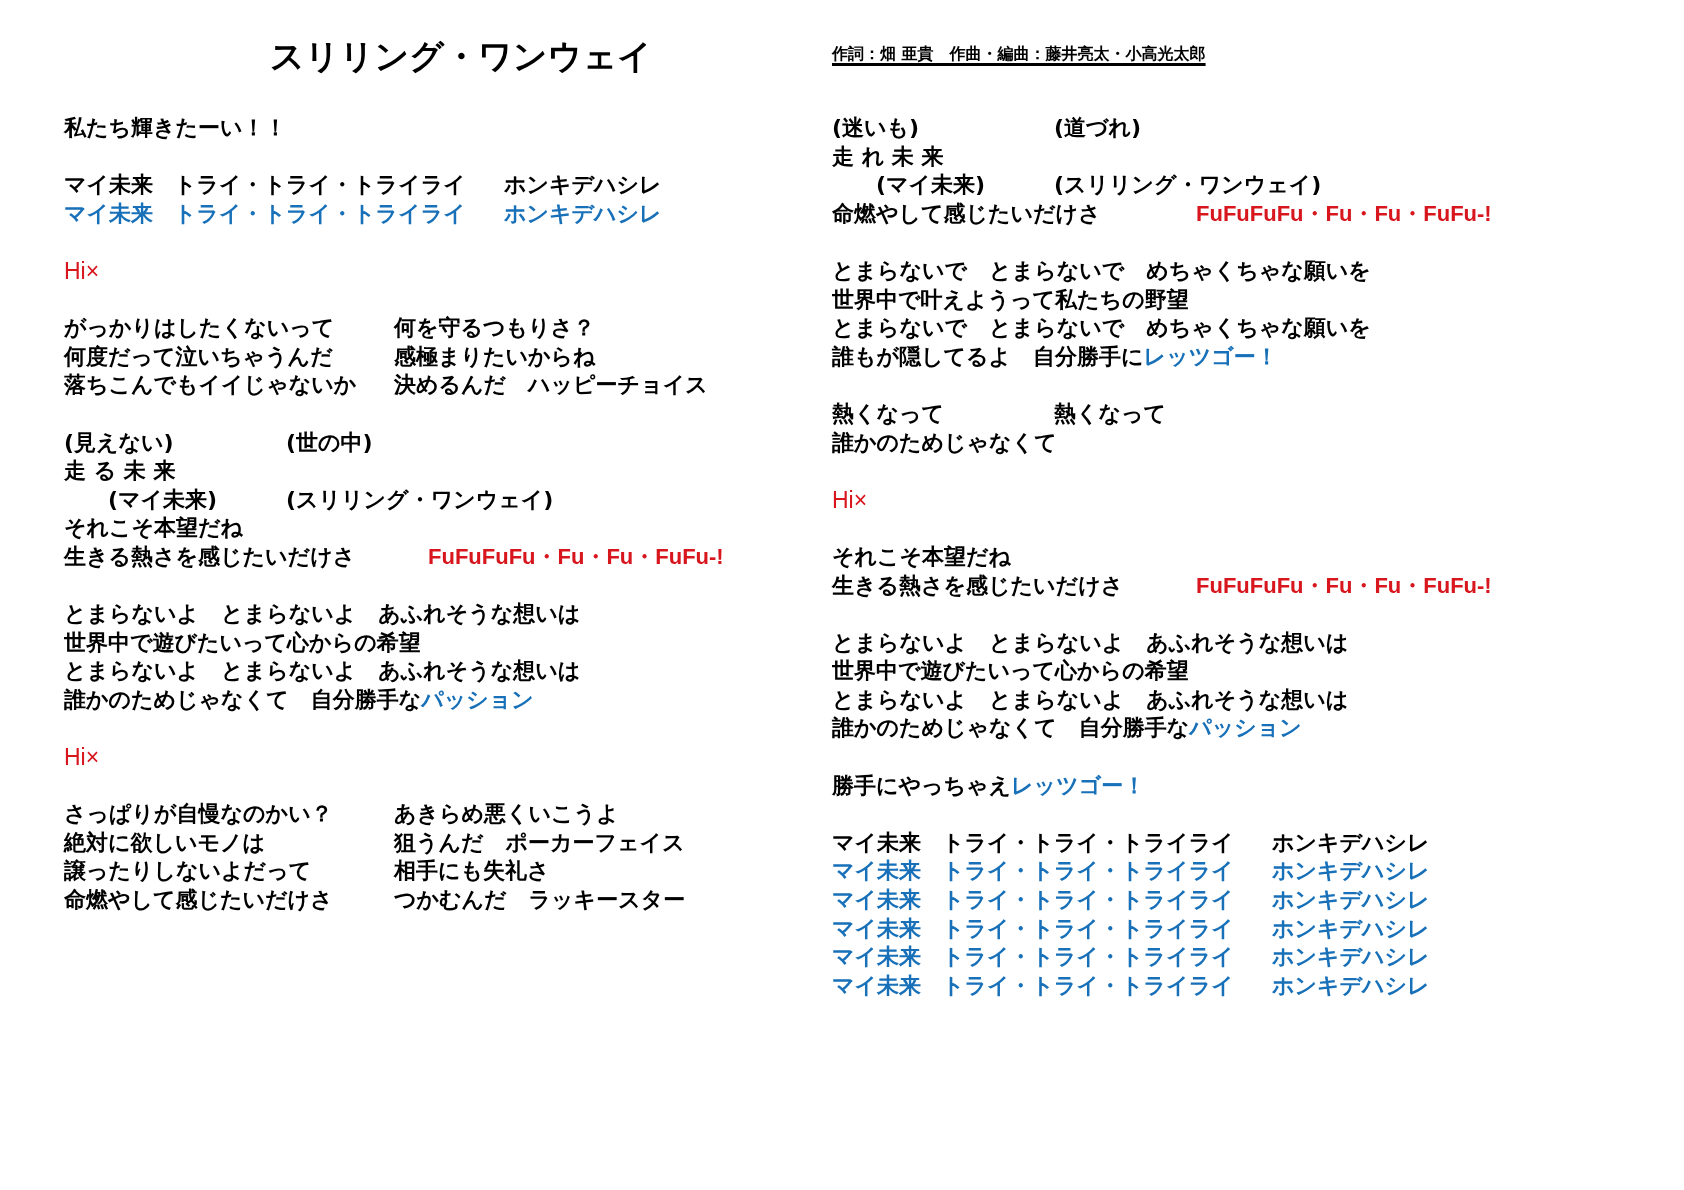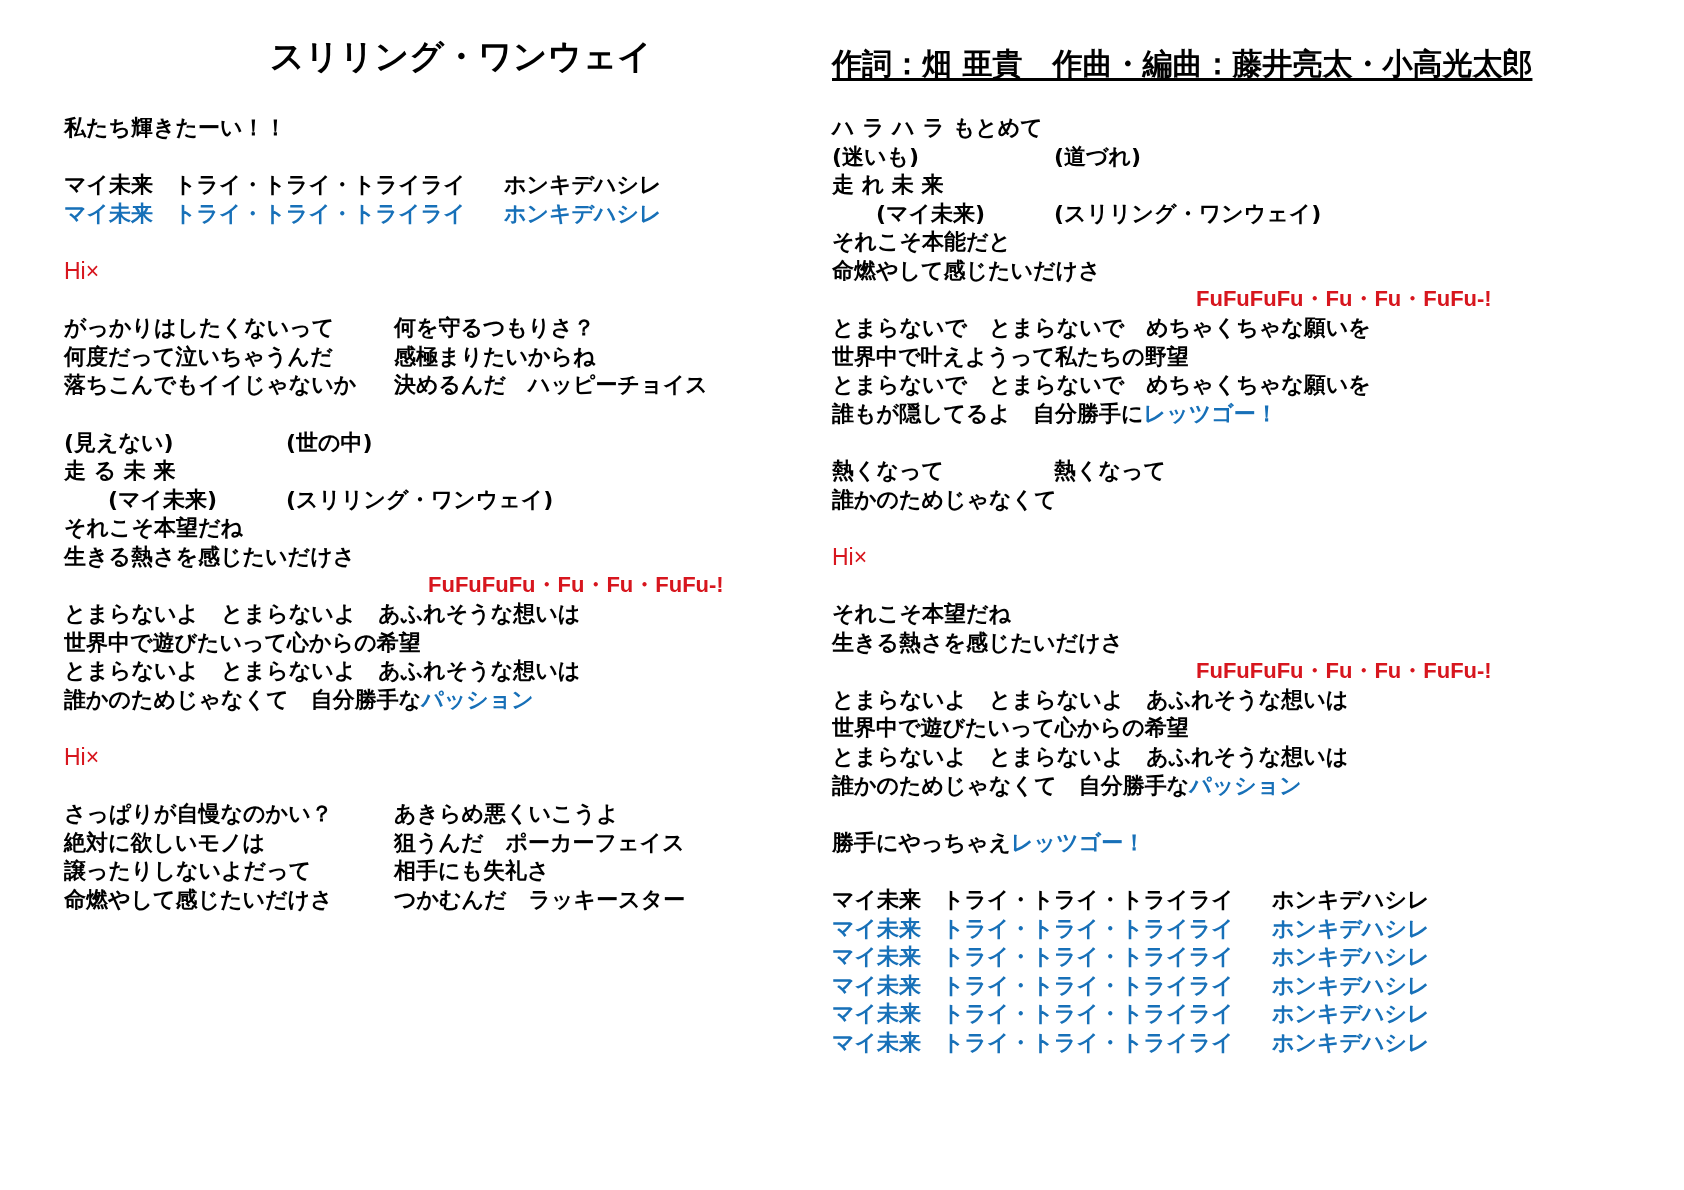--- a/index.html
+++ b/index.html
@@ -1,29 +1,29 @@
 <!DOCTYPE html>
 <html><head>
 <meta charset="utf-8">
 <style>
   html, body { margin:0; padding:0; background:#ffffff; }
   body { width:1684px; height:1190px; position:relative; overflow:hidden;
          font-family:"DejaVu Sans","Liberation Sans",sans-serif; color:#000; }
   .title { position:absolute; left:270px; top:34px; font-size:34px; font-weight:bold; letter-spacing:0px; }
-  .credits { position:absolute; left:832px; top:44px; font-size:30px; font-weight:bold;
+  .credits { position:absolute; left:832px; top:44px; font-size:16px; font-weight:bold;
              text-decoration:underline; text-decoration-thickness:3px; text-underline-offset:4px; }
   .col { position:absolute; font-size:22px; font-weight:bold; line-height:28.6px; }
   .col-left { left:64px; top:114px; width:720px; }
   .col-right { left:832px; top:114px; width:760px; }
   .line { position:relative; height:28.6px; white-space:pre; }
   .gap { height:28.6px; }
   .seg { position:absolute; top:0; white-space:pre; }
   .blue { color:#1770b8; }
   .red { color:#d7161e; font-weight:normal; font-family:"Liberation Sans", sans-serif; font-size:23px; }
-  .redb { color:#d7161e; font-family:"Liberation Sans", sans-serif; font-weight:bold;margin-top:28px; }
+  .redb { color:#d7161e; font-family:"Liberation Sans", sans-serif; font-weight:bold; }
 </style>
 </head>
 <body>
 
 <div class="title">スリリング・ワンウェイ</div>
 <div class="credits">作詞：畑 亜貴　作曲・編曲：藤井亮太・小高光太郎</div>
 
 <div class="col col-left">
   <div class="line"><span>私たち輝きたーい！！</span></div>
   <div class="gap"></div>
@@ -57,25 +57,23 @@
   <div class="gap"></div>
   <div class="line red">Hi×</div>
   <div class="gap"></div>
   <div class="line"><span class="seg" style="left:0">さっぱりが自慢なのかい？</span><span class="seg" style="left:330px">あきらめ悪くいこうよ</span></div>
   <div class="line"><span class="seg" style="left:0">絶対に欲しいモノは</span><span class="seg" style="left:330px">狙うんだ　ポーカーフェイス</span></div>
   <div class="line"><span class="seg" style="left:0">譲ったりしないよだって</span><span class="seg" style="left:330px">相手にも失礼さ</span></div>
   <div class="line"><span class="seg" style="left:0">命燃やして感じたいだけさ</span><span class="seg" style="left:330px">つかむんだ　ラッキースター</span></div>
 </div>
 
 <div class="col col-right">
-  <div class="line">ハ ラ ハ ラ もとめて</div>
   <div class="line"><span class="seg" style="left:0">(迷いも)</span><span class="seg" style="left:222px">(道づれ)</span></div>
   <div class="line">走 れ 未 来</div>
   <div class="line"><span class="seg" style="left:44px">(マイ未来)</span><span class="seg" style="left:222px">(スリリング・ワンウェイ)</span></div>
-  <div class="line">それこそ本能だと</div>
   <div class="line"><span class="seg" style="left:0">命燃やして感じたいだけさ</span><span class="seg redb" style="left:364px">FuFuFuFu・Fu・Fu・FuFu-!</span></div>
   <div class="gap"></div>
   <div class="line">とまらないで　とまらないで　めちゃくちゃな願いを</div>
   <div class="line">世界中で叶えようって私たちの野望</div>
   <div class="line">とまらないで　とまらないで　めちゃくちゃな願いを</div>
   <div class="line"><span>誰もが隠してるよ　自分勝手に</span><span class="blue">レッツゴー！</span></div>
   <div class="gap"></div>
   <div class="line"><span class="seg" style="left:0">熱くなって</span><span class="seg" style="left:222px">熱くなって</span></div>
   <div class="line">誰かのためじゃなくて</div>
   <div class="gap"></div>

